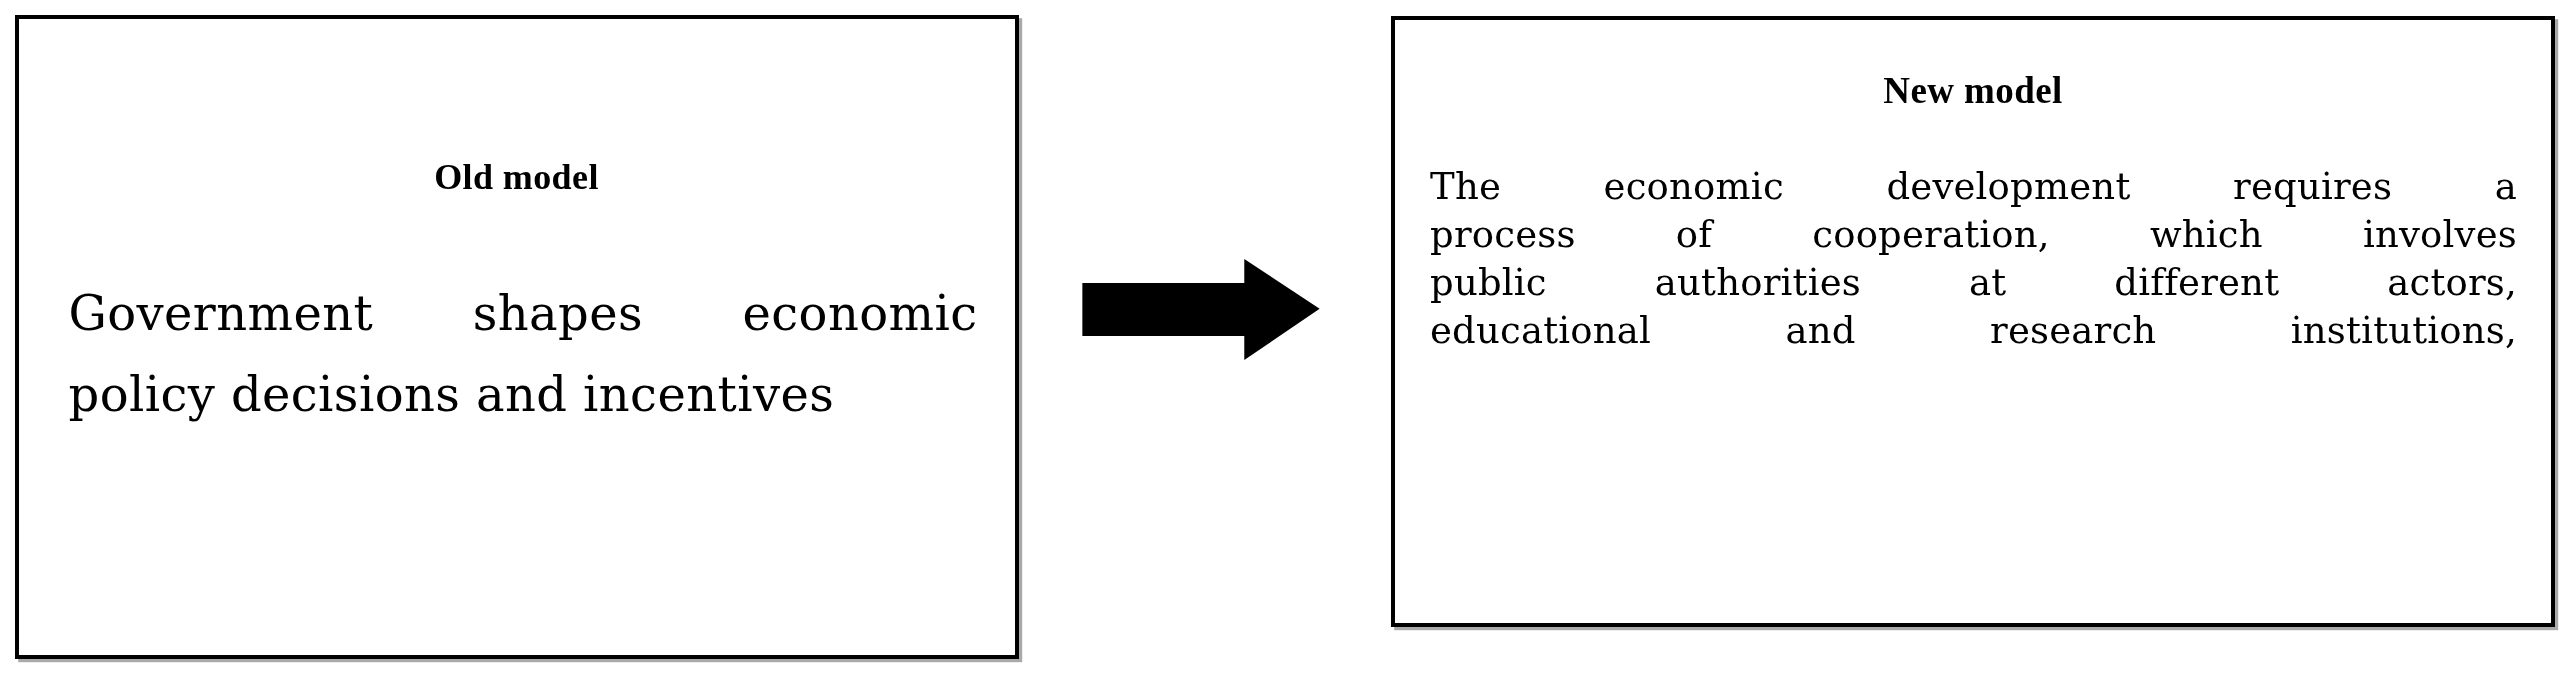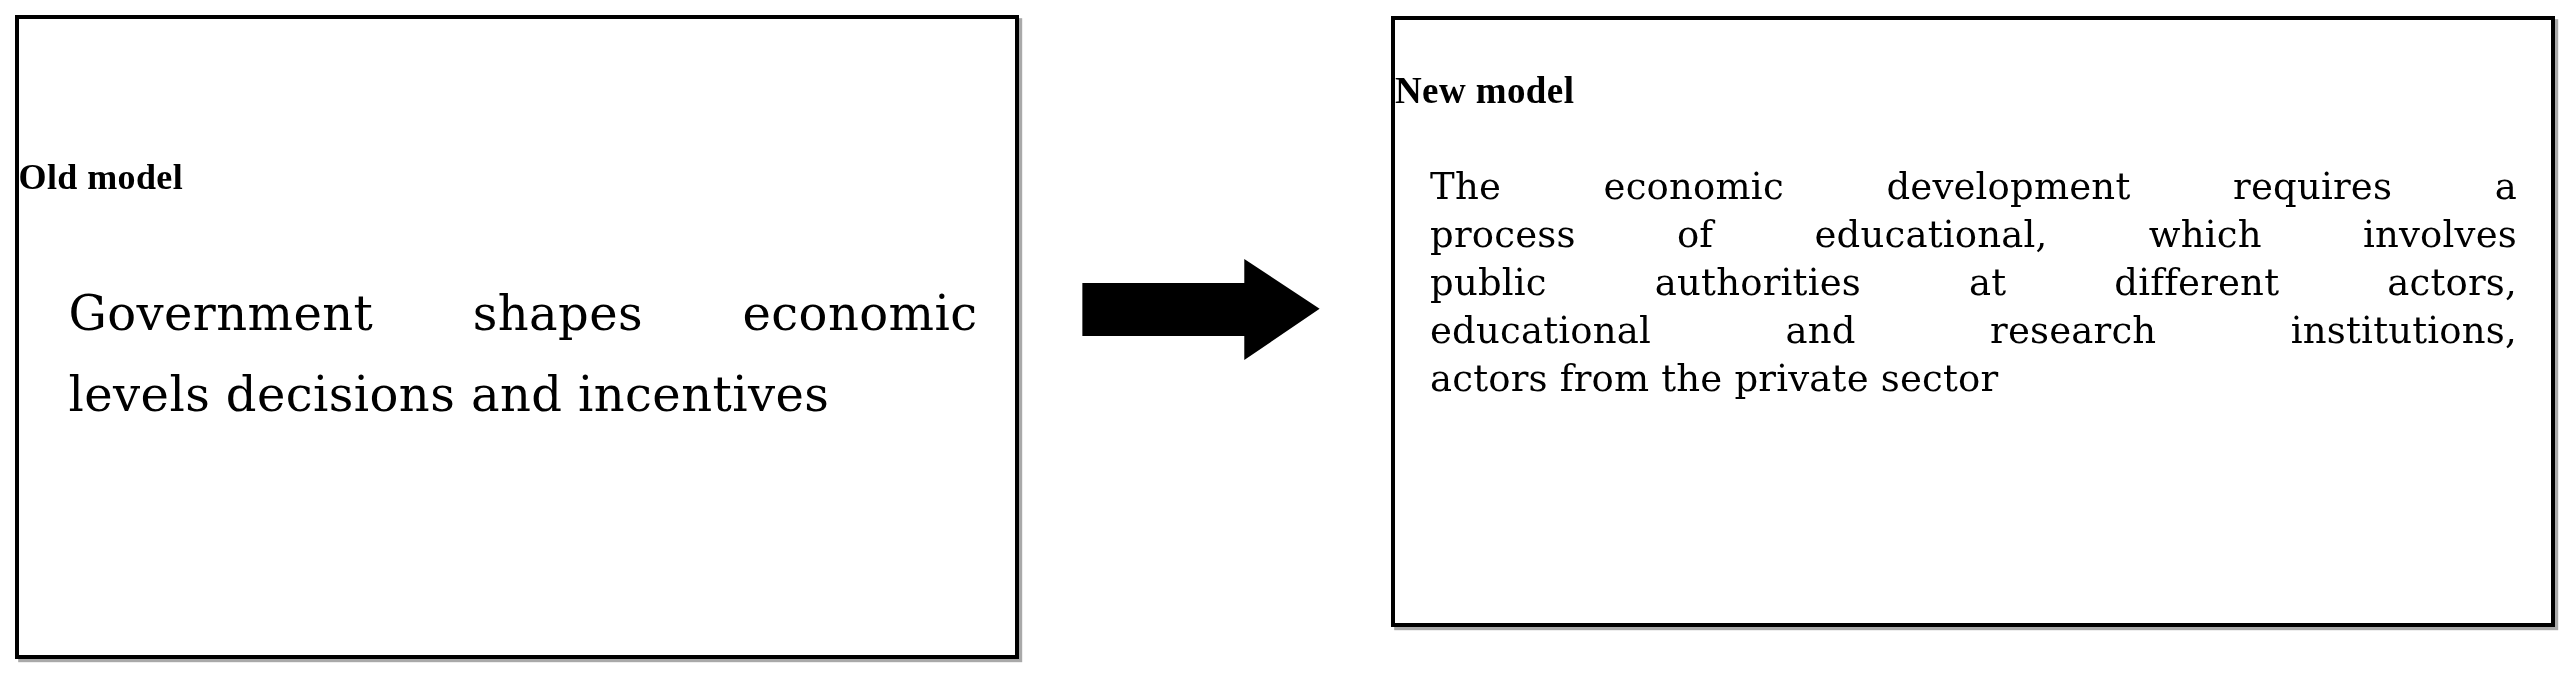--- a/index.html
+++ b/index.html
@@ -49,21 +49,21 @@
     left: 0;
     top: 0;
     width: 100%;
     height: 100%;
   }
 
   .box-title {
     position: absolute;
     left: 0;
     width: 100%;
-    text-align: left;
+    text-align: center;
     font-weight: bold;
     font-family: "Liberation Serif", "DejaVu Serif", serif;
     letter-spacing: 0.4px;
   }
 
   .box-body {
     position: absolute;
     font-family: "DejaVu Serif", "Liberation Serif", serif;
     font-weight: 400;
     text-align: justify;
@@ -132,38 +132,37 @@
 </head>
 <body>
 
 <div id="canvas">
 
   <div class="model-box" id="box-old">
     <div class="box-inner">
       <div class="box-title">Old model</div>
       <div class="box-body">
         <span class="line">Government shapes economic</span>
-        <span class="line last">levels decisions and incentives</span>
+        <span class="line last">policy decisions and incentives</span>
       </div>
     </div>
   </div>
 
   <div id="arrow">
     <svg viewBox="0 0 296 126" xmlns="http://www.w3.org/2000/svg" aria-hidden="true">
       <polygon points="0,30 202,30 202,0 296,62 202,126 202,96 0,96" fill="#000000"></polygon>
     </svg>
   </div>
 
   <div class="model-box" id="box-new">
     <div class="box-inner">
       <div class="box-title">New model</div>
       <div class="box-body">
         <span class="line">The economic development requires a</span>
-        <span class="line">process of educational, which involves</span>
+        <span class="line">process of cooperation, which involves</span>
         <span class="line">public authorities at different actors,</span>
         <span class="line">educational and research institutions,</span>
-        <span class="line last">actors from the private sector</span>
       </div>
     </div>
   </div>
 
 </div>
 
 
 </body></html>

